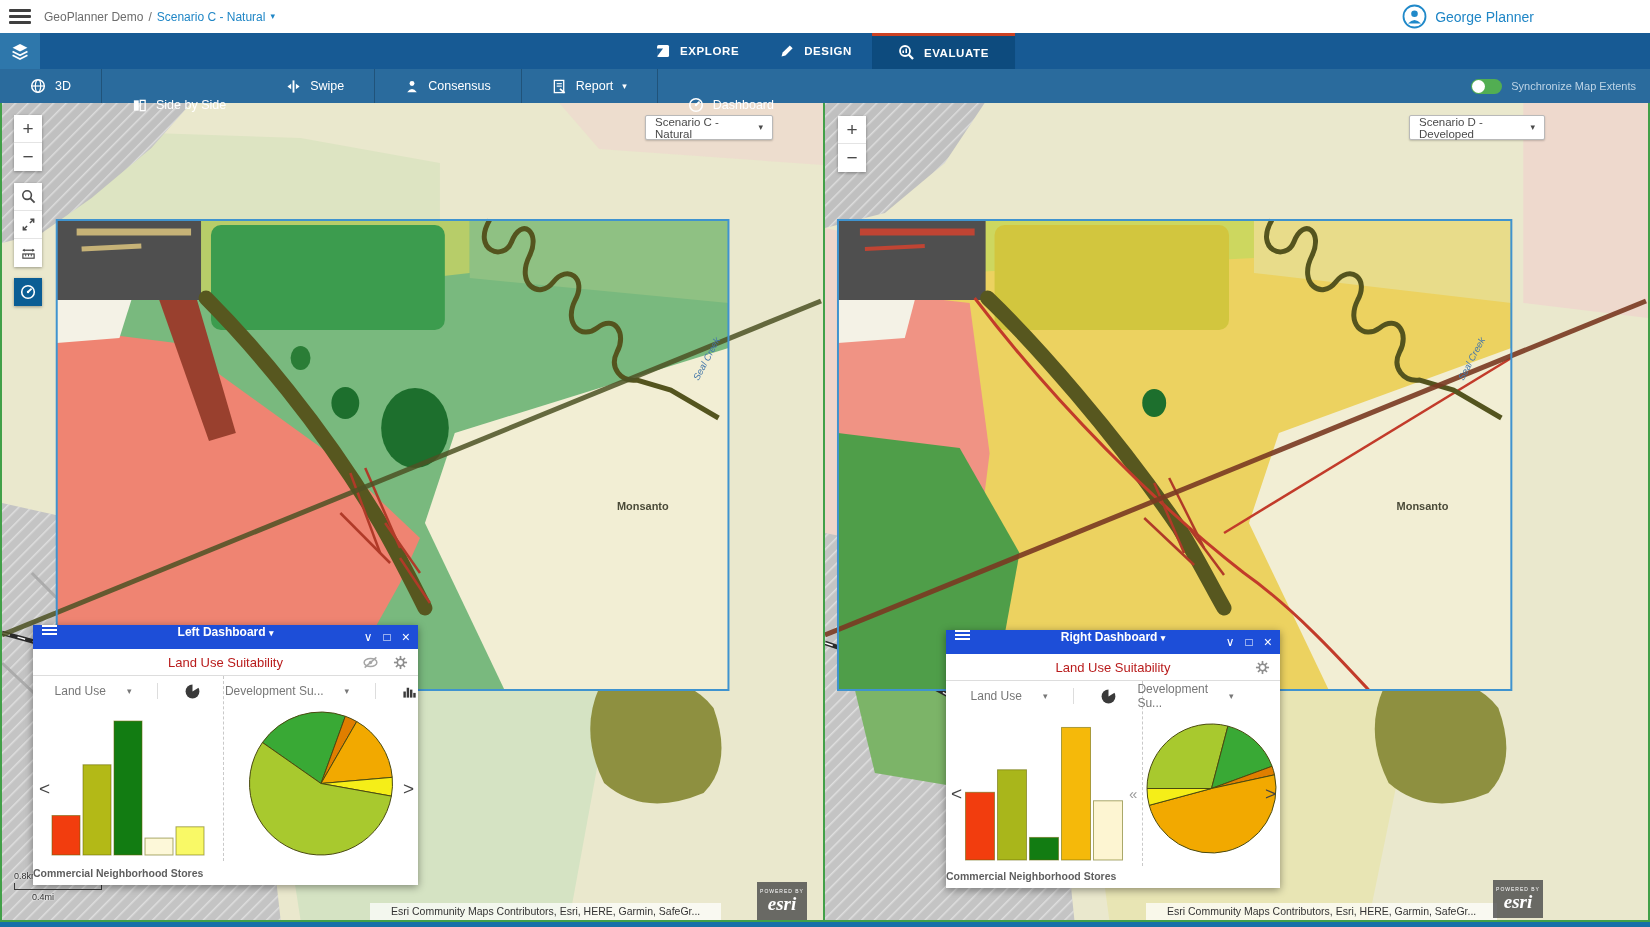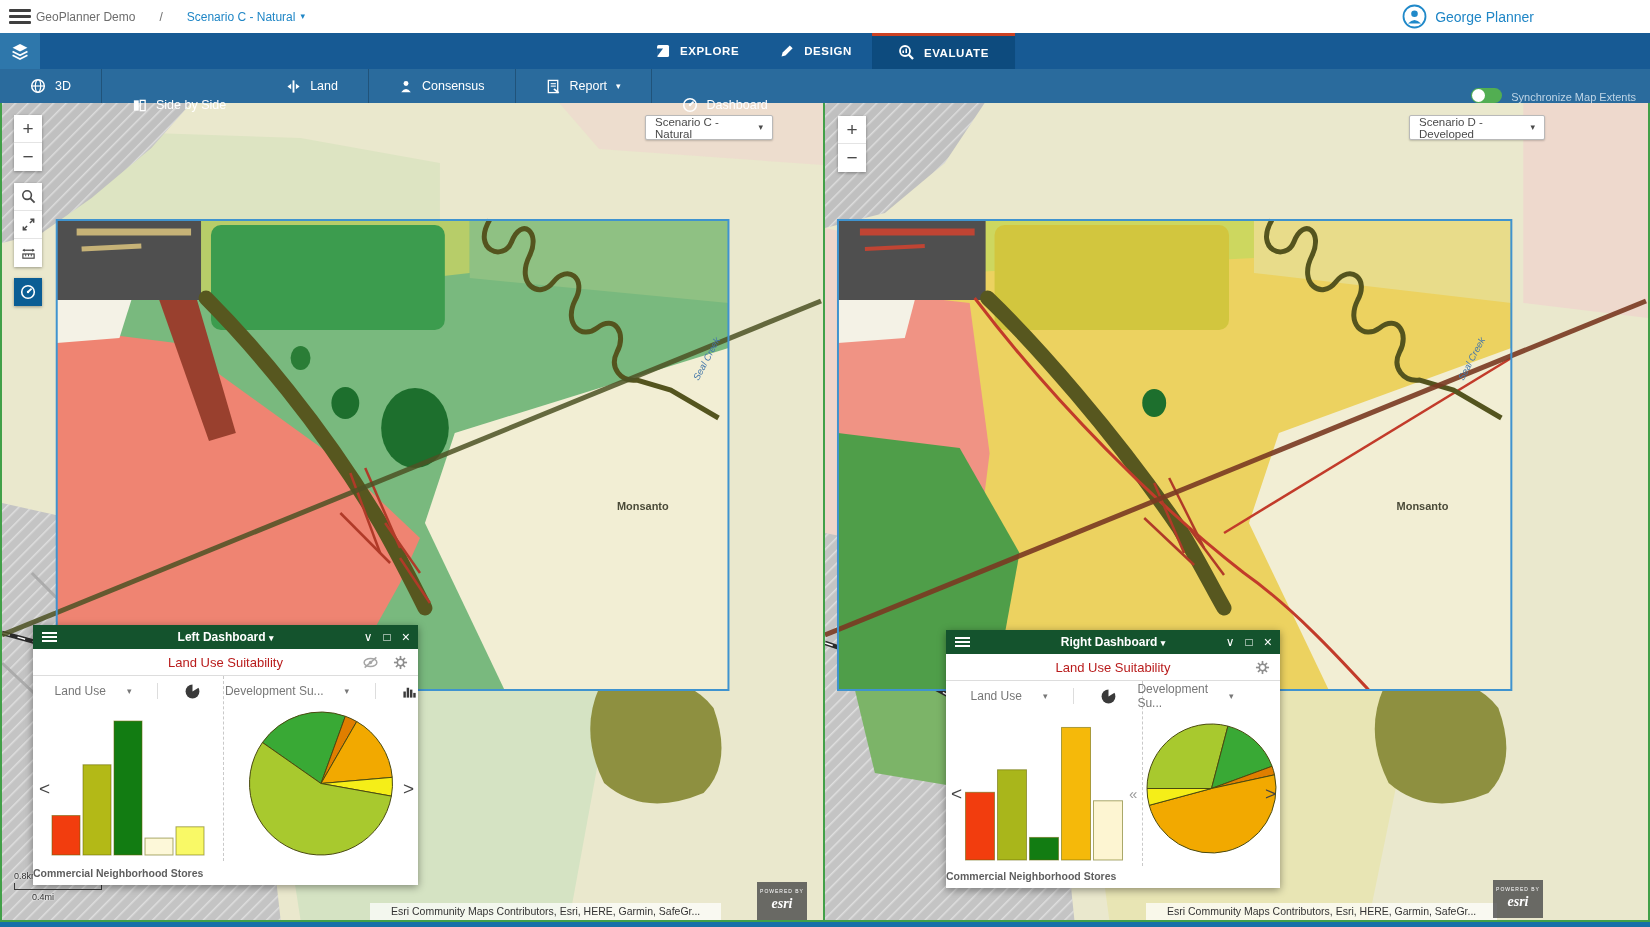--- a/index.html
+++ b/index.html
@@ -3,37 +3,37 @@
 <meta charset="utf-8">
 <style>
   * { margin:0; padding:0; box-sizing:border-box; }
   html,body { width:1650px; height:927px; font-family:"Liberation Sans", sans-serif; background:#222; }
   .app { position:relative; width:1650px; height:927px; overflow:hidden; background:#e9e7cb; }
 
   
   .top-bar { position:absolute; left:0; top:0; width:1650px; height:33px; background:#ffffff; display:flex; align-items:center; z-index:50; }
   .hamburger { width:22px; height:15px; margin-left:9px; display:flex; flex-direction:column; justify-content:space-between; cursor:pointer; }
   .hamburger span { display:block; height:3px; background:#3f3f3f; border-radius:1px; }
-  .crumbs { margin-left:5px; font-size:12px; color:#6d6d6d; display:flex; align-items:center; gap:24px; }
+  .crumbs { margin-left:13px; font-size:12px; color:#6d6d6d; display:flex; align-items:center; gap:5px; }
   .crumb-scenario { color:#1f86c6; display:flex; align-items:center; gap:5px; cursor:pointer; }
   .caret { display:inline-block; font-size:9px; line-height:1; }
   .user-chip { position:absolute; right:116px; top:0; height:33px; display:flex; align-items:center; gap:8px; color:#1f86c6; font-size:14px; cursor:pointer; }
 
   
   .nav-bar { position:absolute; left:0; top:33px; width:1650px; height:36px; background:#175a94; z-index:49; }
   .layers-btn { position:absolute; left:0; top:0; width:40px; height:36px; background:#2e77ab; display:flex; align-items:center; justify-content:center; cursor:pointer; }
   .tabs { position:absolute; left:50%; top:0; transform:translateX(-50%); height:36px; display:flex; }
   .tab { height:36px; display:flex; align-items:center; gap:9px; padding:0 20px; color:#fff; font-size:11.5px; font-weight:700; letter-spacing:.6px; cursor:pointer; }
   .tab.active { background:#0d4b7e; border-top:3px solid #cc4123; padding:0 26px; }
 
   
   .toolbar { position:absolute; left:0; top:69px; width:1650px; height:34px; background:#2a6b9d; display:flex; align-items:stretch; z-index:48; }
   .tb-btn { display:flex; align-items:center; gap:9px; padding:0 30px; color:#fff; font-size:12.5px; cursor:pointer; border-right:1px solid rgba(0,0,0,.22); }
   .tb-btn.green { background:#45a146; border-right:none;margin-top:36px; }
-  .tb-sync { position:absolute; right:14px; top:0; height:34px; display:flex; align-items:flex-end; gap:9px; }
+  .tb-sync { position:absolute; right:14px; top:0; height:34px; display:flex; align-items:center; gap:9px; }
   .toggle { width:31px; height:15px; border-radius:8px; background:#52ae52; position:relative; cursor:pointer; }
   .toggle .knob { position:absolute; left:1px; top:1px; width:13px; height:13px; border-radius:50%; background:#fff; }
   .tb-sync-label { color:#bdd4e6; font-size:11px; }
 
   
   .maps-row { position:absolute; left:0; top:103px; width:1650px; height:819px; display:flex; }
   .map-panel { position:relative; width:825px; height:819px; overflow:hidden; background:#e9e7cb; }
   .map-panel.left  { border-left:2px solid #42a048; border-right:2px solid #42a048; border-bottom:2px solid #42a048; }
   .map-panel.right { border-right:2px solid #42a048; border-bottom:2px solid #42a048; }
   .map-svg { position:absolute; inset:0; width:100%; height:100%; }
@@ -46,25 +46,25 @@
   .ctrl-btn:last-child { border-bottom:none; }
   .ctrl-btn.blue { background:#0a5d94; color:#fff; }
   .scenario-select { position:absolute; top:12px; height:25px; background:#fff; border:1px solid #b9b9b9; border-radius:2px; display:flex; align-items:center; justify-content:space-between; padding:0 9px; font-size:11.5px; color:#4a4a4a; cursor:pointer; z-index:20; box-shadow:0 1px 2px rgba(0,0,0,.2); }
 
   
   .scalebar { position:absolute; left:12px; top:768px; z-index:10; font-size:9px; color:#2f2f2f; text-shadow:0 0 2px #fff,0 0 2px #fff; }
   .scalebar .rule { position:relative; width:88px; height:7px; border-left:1.5px solid #3a3a3a; border-right:1.5px solid #3a3a3a; border-bottom:1.5px solid #3a3a3a; margin:2px 0; }
   .attrib { position:absolute; top:800px; height:17px; background:rgba(255,255,255,.72); color:#333; font-size:10.5px; line-height:17px; padding:0 21px; z-index:10; white-space:nowrap; }
   .esri-logo { position:absolute; width:50px; height:38px; background:rgba(77,77,77,.82); z-index:10; color:#fff; display:flex; flex-direction:column; align-items:center; justify-content:center; }
   .esri-logo .pb { font-size:5px; letter-spacing:1px; }
-  .esri-logo .eg { font-family:"Liberation Serif", serif; font-style:italic; font-weight:700; font-size:14px; line-height:20px; }
+  .esri-logo .eg { font-family:"Liberation Serif", serif; font-style:italic; font-weight:700; font-size:19px; line-height:20px; }
 
   
   .dash { position:absolute; background:#fff; box-shadow:0 2px 8px rgba(0,0,0,.4); z-index:30; }
-  .dash-header { height:24px; background:#14532d; display:flex; align-items:center; color:#fff; position:relative; }
+  .dash-header { height:24px; background:#1d4ed8; display:flex; align-items:flex-start; color:#fff; position:relative; }
   .dash-burger { width:15px; height:10px; margin-left:9px; display:flex; flex-direction:column; justify-content:space-between; cursor:pointer; }
   .dash-burger span { height:2px; background:#fff; }
   .dash-title { position:absolute; left:0; right:0; text-align:center; font-size:12px; font-weight:700; cursor:pointer; }
   .dash-winbtns { position:absolute; right:8px; display:flex; gap:11px; font-size:12px; }
   .dash-winbtns span { cursor:pointer; line-height:24px; }
   .dash-sub { height:27px; border-bottom:1px solid #ddd; position:relative; display:flex; align-items:center; justify-content:center; color:#b91c1c; font-size:13px; }
   .dash-sub .sub-icons { position:absolute; right:10px; display:flex; gap:14px; align-items:center; }
   .dash-cards { position:relative; display:flex; height:185px; }
   .dash-card { position:relative; height:100%; }
   .dash-card.sep { border-right:1px dashed #c9c9c9; }
@@ -156,21 +156,21 @@
         <rect x="8.8" y="2.5" width="5.2" height="11" fill="none" stroke="#fff" stroke-width="1.4"></rect>
       </svg>
       <span>Side by Side</span>
     </div>
     <div class="tb-btn">
       <svg width="15" height="15" viewBox="0 0 16 16">
         <line x1="8" y1="1.5" x2="8" y2="14.5" stroke="#fff" stroke-width="2"></line>
         <polygon points="5.5,5 1.5,8 5.5,11" fill="#fff"></polygon>
         <polygon points="10.5,5 14.5,8 10.5,11" fill="#fff"></polygon>
       </svg>
-      <span>Land</span>
+      <span>Swipe</span>
     </div>
     <div class="tb-btn">
       <svg width="14" height="15" viewBox="0 0 16 16">
         <circle cx="8" cy="4.6" r="2.8" fill="#fff"></circle>
         <path d="M2.5,14.5 q5.5,-7.5 11,0 z" fill="#fff"></path>
       </svg>
       <span>Consensus</span>
     </div>
     <div class="tb-btn">
       <svg width="15" height="15" viewBox="0 0 16 16">

